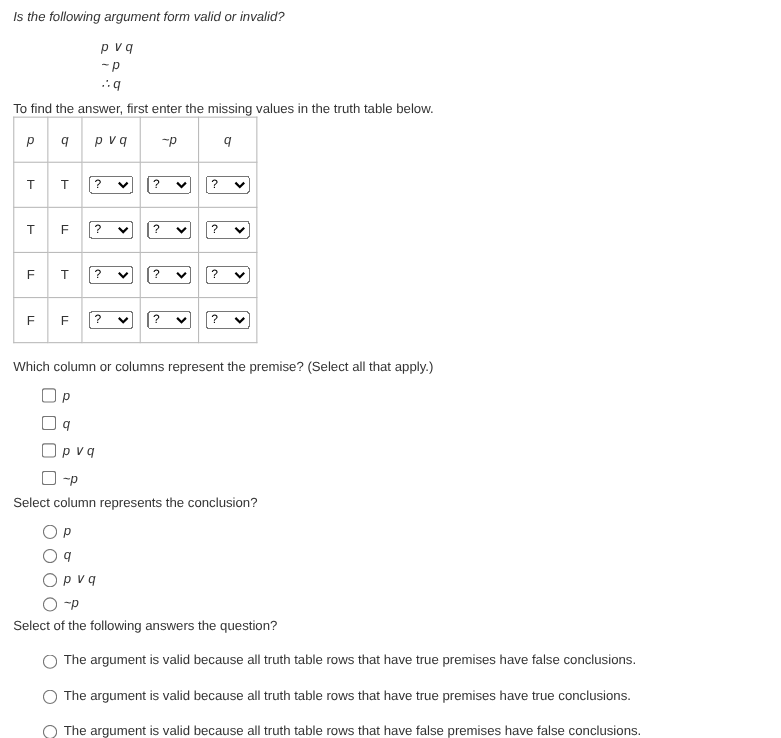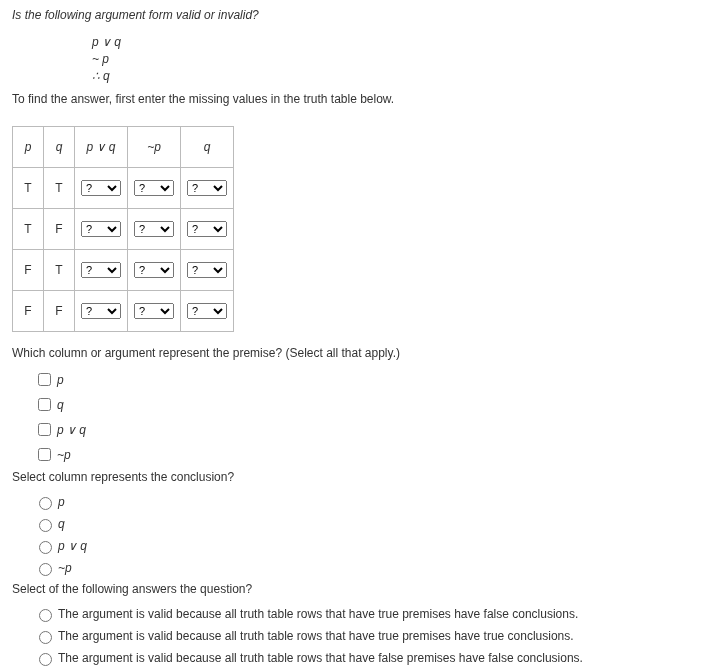--- a/index.html
+++ b/index.html
@@ -10,21 +10,21 @@
     margin: 0;
     width: 686px;
   }
   .question { margin-bottom: 12px; font-style: italic; }
   .argument-lines {
     margin-left: 80px;
     margin-bottom: 8px;
     font-style: italic;
   }
   .argument-line { line-height: 1.4; }
-  .instruction { margin-bottom: 20px; }
+  .instruction { margin-bottom: 0; }
   table.truth {
     border-collapse: collapse;
     margin-bottom: 14px;
   }
   table.truth th, table.truth td {
     border: 1px solid #bbb;
     text-align: center;
     vertical-align: middle;
     height: 38px;
   }
@@ -43,21 +43,21 @@
     font-size: 11px;
   }
   .subq { margin-bottom: 10px; }
   .options { margin-left: 22px; margin-top: 4px; }
   .option-row {
     display: flex;
     align-items: center;
     margin-bottom: 6px;
     font-style: italic;
   }
-  .option-row.normal { font-style: normal; }
+  .option-row.normal { font-style: normal; margin-top: 16px; }
   .option-row input { margin-right: 6px; flex-shrink: 0; }
   .option-row label { cursor: default; }
 </style>
 </head>
 <body>
 
 <div class="question">Is the following argument form valid or invalid?</div>
 
 <div class="argument-lines">
   <div class="argument-line">p ∨ q</div>
@@ -100,21 +100,21 @@
   <tr>
     <td class="fixed">F</td>
     <td class="fixed">F</td>
     <td><select class="tt"><option>?</option></select></td>
     <td><select class="tt"><option>?</option></select></td>
     <td><select class="tt"><option>?</option></select></td>
   </tr>
 </tbody>
   </table>
 
-<div class="subq">Which column or argument represent the premise? (Select all that apply.)</div>
+<div class="subq">Which column or columns represent the premise? (Select all that apply.)</div>
 <div class="options">
   <div class="option-row">
       <input type="checkbox" style="">
       <label>p</label>
     </div>
   <div class="option-row">
       <input type="checkbox" style="">
       <label>q</label>
     </div>
   <div class="option-row">

